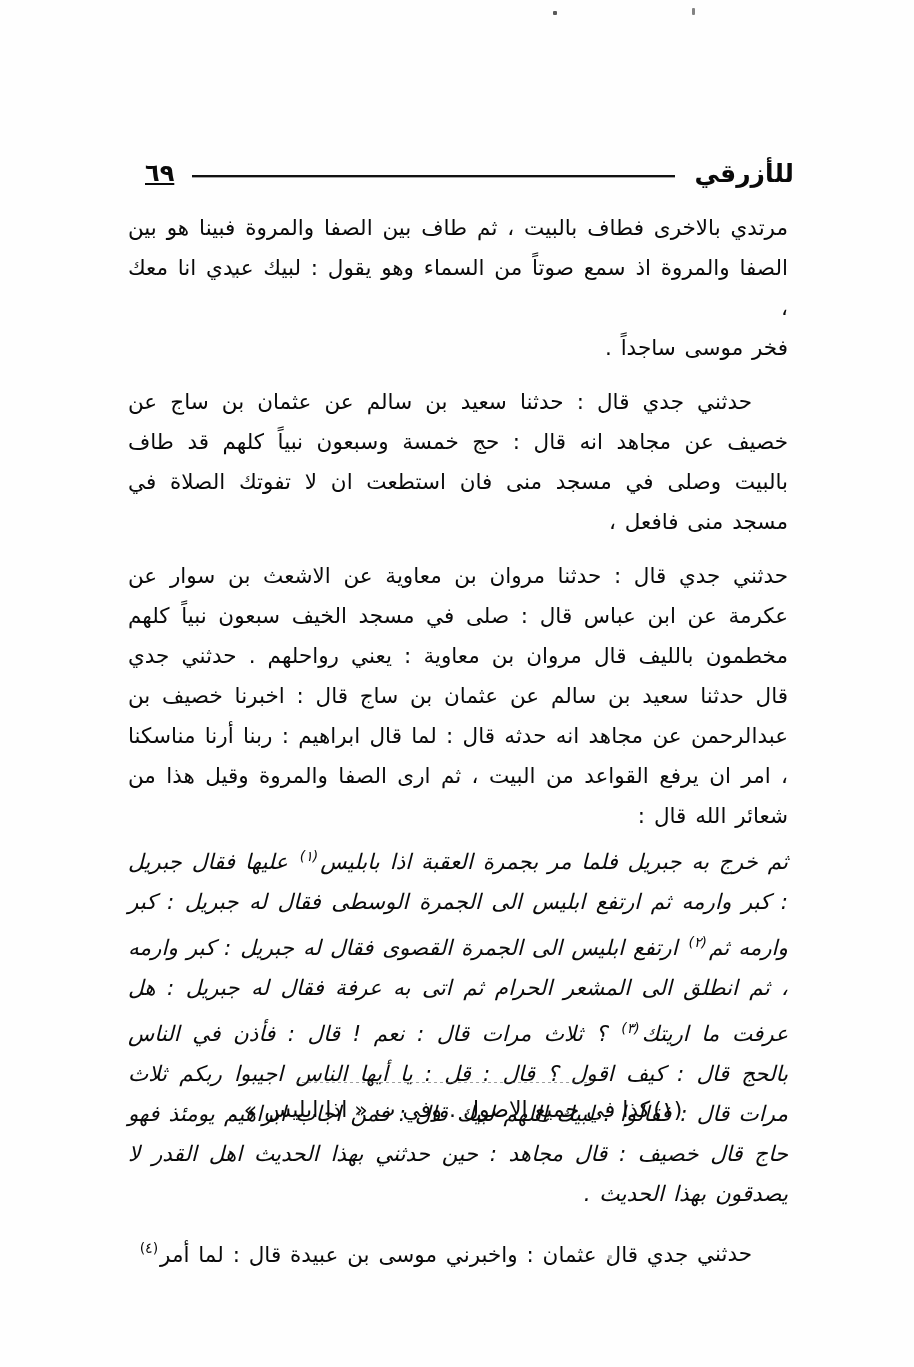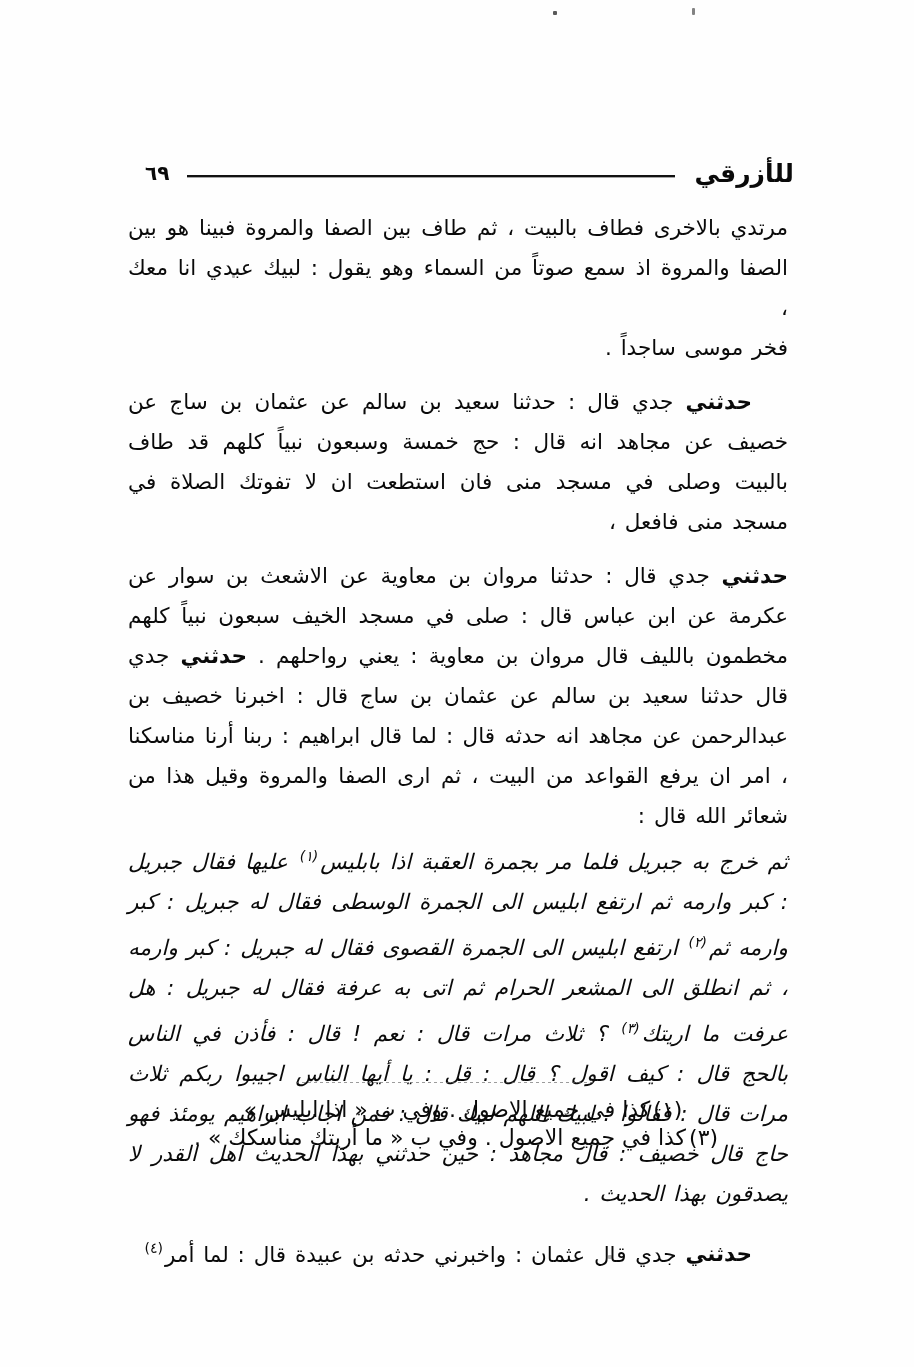--- a/index.html
+++ b/index.html
@@ -48,24 +48,25 @@
     padding-left: 6px;
   }
   .runhead-rule {
     flex: 1 1 auto;
     height: 2px;
     background: #111;
     margin-top: 6px;
     box-shadow: 0 1px 0 rgba(0,0,0,.35);
   }
   .runhead-folio {
-    font-size: 20px;
+    font-size: 24px;
     font-weight: 700;
     white-space: nowrap;
     padding-right: 4px;
+    text-decoration: underline;
   }
 
   
   .body-block {
     position: absolute;
     right: 126px;
     left: 128px;
     top: 208px;
     direction: rtl;
     text-align: justify;
@@ -75,21 +76,21 @@
     font-size: 21.5px;
     line-height: 40px;
     margin: 0;
     word-spacing: 2px;
   }
   .para + .para { margin-top: 14px; }
   .para.indent { text-indent: 36px; }
   .para.run-on { margin-top: 0; font-style: italic; }
   .para .lead,
   .para .inline-lead {
-    font-weight: 700;
+    font-weight: 400;
   }
   .para .closing {
     display: block;
     text-align: left;
   }
   .fn-ref {
     font-size: 14px;
     vertical-align: super;
     font-weight: 400;
     padding: 0 2px;
@@ -157,29 +158,26 @@
     <p class="para">
       <span class="lead">حدثني</span>
       <span>جدي قال : حدثنا مروان بن معاوية عن الاشعث بن سوار عن عكرمة عن ابن عباس قال : صلى في مسجد الخيف سبعون نبياً كلهم مخطمون بالليف قال مروان بن معاوية : يعني  رواحلهم .</span>
       <span class="inline-lead">حدثني</span>
       <span>جدي قال حدثنا سعيد بن سالم عن عثمان بن ساج قال : اخبرنا خصيف بن عبدالرحمن عن مجاهد انه حدثه قال : لما قال ابراهيم : ربنا أرنا مناسكنا ، امر ان يرفع القواعد من البيت ، ثم ارى الصفا والمروة وقيل هذا من شعائر الله قال :</span>
     </p>
 
     <p class="para run-on"><span>ثم خرج به جبريل فلما مر بجمرة العقبة اذا بابليس</span><span class="fn-ref">(١)</span><span> عليها  فقال جبريل : كبر وارمه ثم ارتفع ابليس الى الجمرة الوسطى فقال له جبريل : كبر وارمه ثم</span><span class="fn-ref">(٢)</span><span> ارتفع ابليس الى الجمرة القصوى فقال له جبريل : كبر وارمه ، ثم انطلق الى المشعر الحرام ثم اتى به عرفة فقال له جبريل : هل عرفت ما اريتك</span><span class="fn-ref">(٣)</span><span> ؟ ثلاث مرات قال : نعم ! قال : فأذن في الناس بالحج قال : كيف اقول ؟ قال : قل : يا أيها الناس اجيبوا ربكم ثلاث مرات قال : فقالوا : لبيك اللهم لبيك قال : فمن اجاب ابراهيم يومئذ فهو حاج قال خصيف : قال مجاهد : حين حدثني بهذا الحديث اهل القدر لا يصدقون بهذا الحديث .</span></p>
 
     <p class="para indent">
-      <span class="lead">حدثني</span><span><span> جدي قال عثمان : واخبرني حدثه بن عبيدة قال : لما أمر</span><span class="fn-ref">(٤)</span></span>
+      <span class="lead">حدثني</span><span><span> جدي قال عثمان : واخبرني موسى بن عبيدة قال : لما أمر</span><span class="fn-ref">(٤)</span></span>
     </p>
 
   </div>
 
   <div class="fn-rule"></div>
 
   <div class="footnotes">
     <div class="fn-line">
       <span class="fn-num">(١)</span><span>كذا في جميع الاصول . وفي ب « اذا ابليس » .</span>
     </div>
-    <div class="fn-line">
-      <span class="fn-num">(٣)</span><span>كذا في جميع الاصول . وفي ب « ما أريتك مناسكك » .</span>
-    </div>
   </div>
 
 </div>
 
 </body></html>

